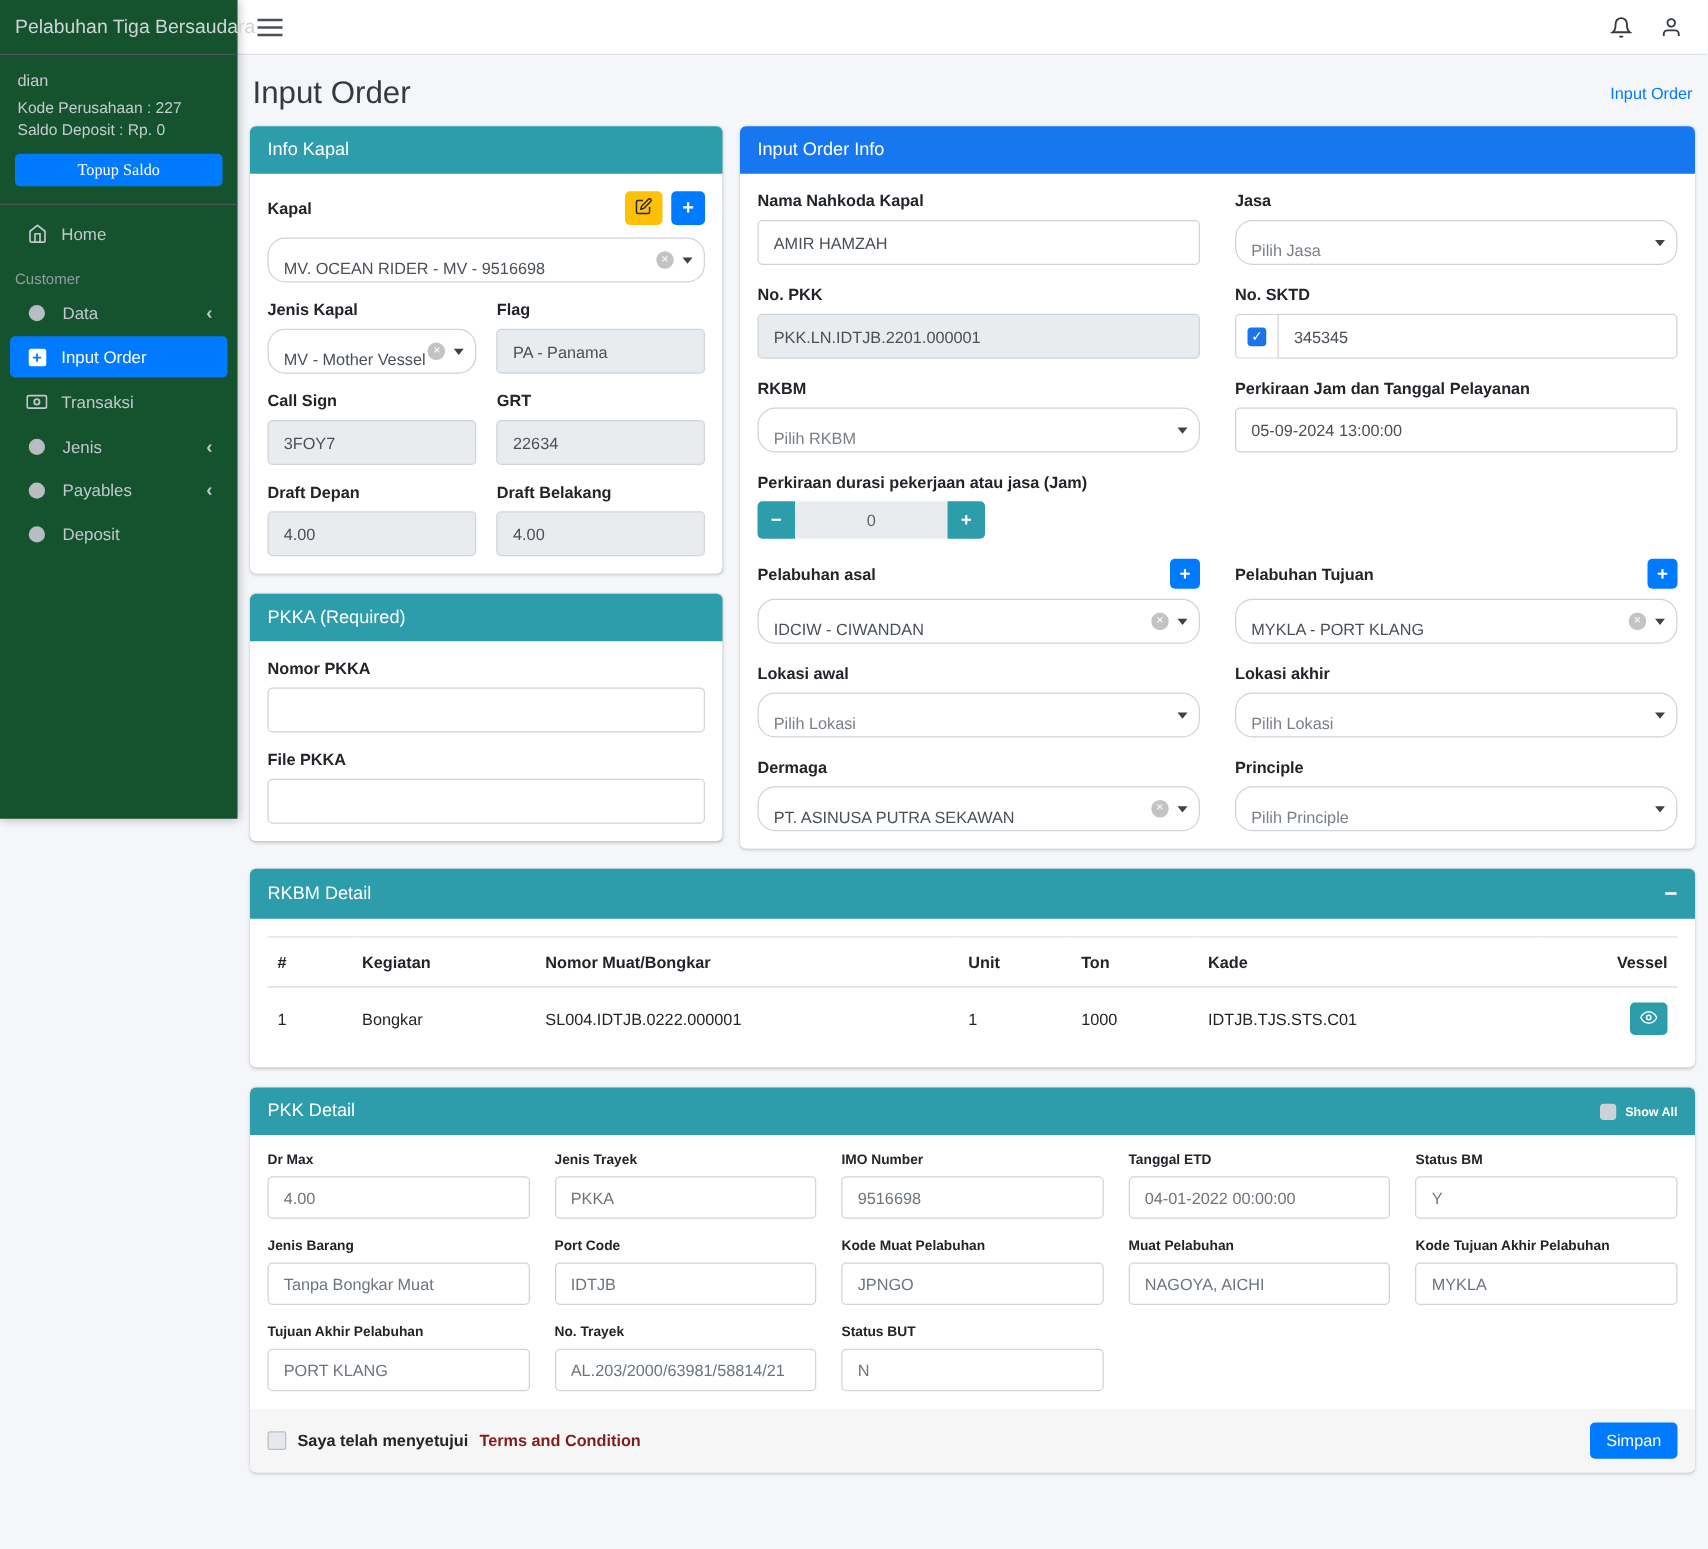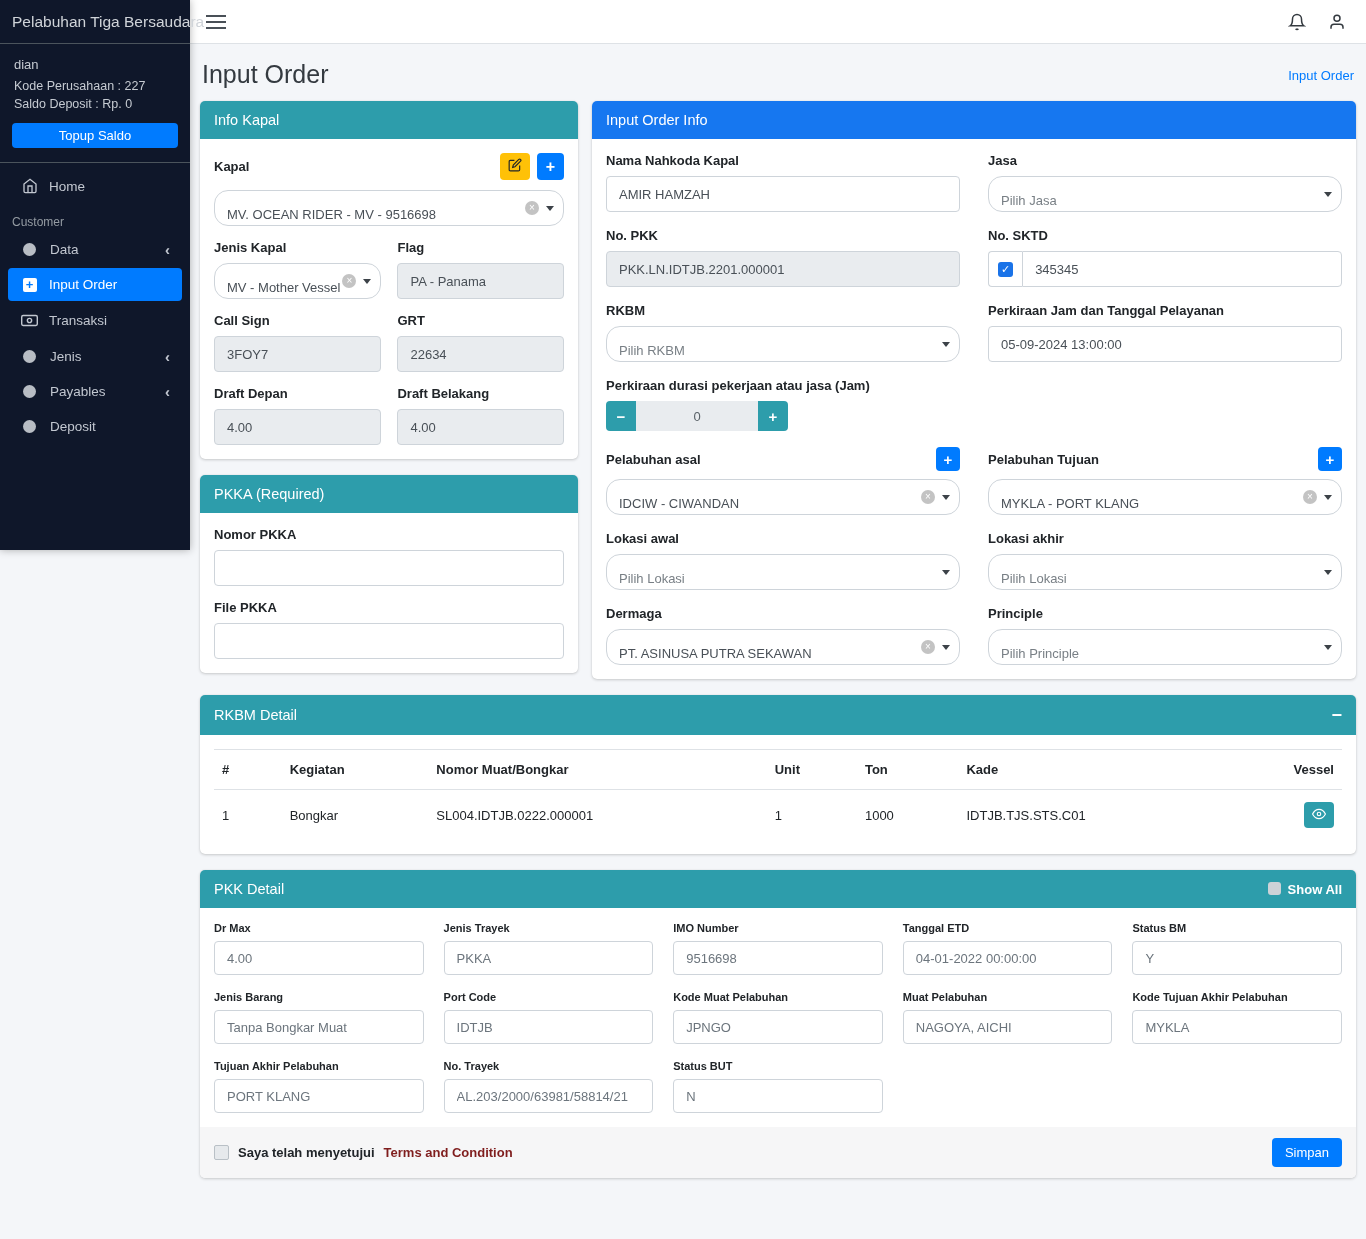--- a/index.html
+++ b/index.html
@@ -8,28 +8,28 @@
   
   .topnav { margin-left:190px; height:44px; background:#fff; border-bottom:1px solid #dee2e6;
             display:flex; align-items:center; justify-content:space-between; padding:0 20px 0 16px; }
   .hamburger { width:20px; cursor:pointer; }
   .hamburger div { height:2px; background:#495057; margin:4px 0; }
   .nav-icons { display:flex; align-items:center; gap:22px; }
   .nav-icon { width:18px; height:18px; color:#343a40; cursor:pointer; }
   .nav-icon svg { width:18px; height:18px; stroke:#343a40; fill:none; stroke-width:2; }
 
   
-  .sidebar { position:absolute; top:0; left:0; width:190px; height:550px; background:#0f172a;
+  .sidebar { position:absolute; top:0; left:0; width:190px; height:655px; background:#14532d;
              box-shadow:0 0 8px rgba(0,0,0,.3); color:#c2c7d0; z-index:5; }
   .brand { height:44px; display:flex; align-items:center; padding:0 12px; font-size:15.5px; color:#d0d4d9;
            border-bottom:1px solid #4b545c; white-space:nowrap; }
   .user-panel { padding:12px 14px 2px; font-size:12.5px; line-height:1.45; color:#c6cbd2; }
   .user-panel .uname { font-size:13px; margin-bottom:2px; }
   .btn-topup { display:block; margin:8px 12px 0; width:calc(100% - 24px); background:#007bff; color:#fff;
-               border:none; border-radius:4px; font-size:13px; padding:5px 0; cursor:pointer; font-family:Liberation Sans, sans-serif; }
+               border:none; border-radius:4px; font-size:13px; padding:5px 0; cursor:pointer; font-family:Liberation Serif, serif; }
   .side-divider { border-top:1px solid #4b545c; margin:14px 0 6px; }
   .side-item { display:flex; align-items:center; gap:10px; padding:9px 12px; margin:2px 8px; border-radius:4px;
                font-size:13.5px; cursor:pointer; }
   .side-item.active { background:#007bff; color:#fff; }
   .side-section { font-size:12px; color:#959ca3; padding:10px 12px 2px; }
   .ico-circle { width:13px; height:13px; border-radius:50%; background:#b8bdc4; flex:0 0 auto; margin:0 4px 0 3px; }
   .ico-box { width:19px; display:flex; justify-content:center; flex:0 0 auto; }
   .ico-home svg { width:16px; height:16px; stroke:#c2c7d0; fill:none; stroke-width:2; }
   .ico-plus-square { width:14px; height:14px; background:#fff; border-radius:2px; display:flex; align-items:center;
                      justify-content:center; color:#007bff; font-weight:bold; font-size:13px; line-height:1; }
@@ -112,21 +112,21 @@
   table.rkbm { width:100%; border-collapse:collapse; font-size:13px; }
   table.rkbm th { text-align:left; font-weight:bold; padding:12px 8px; border-top:1px solid #dee2e6;
                   border-bottom:1px solid #dee2e6; }
   table.rkbm td { padding:12px 8px; }
   table.rkbm th:last-child, table.rkbm td:last-child { text-align:right; }
   .btn-eye { width:30px; height:26px; background:#2d9dab; border:none; border-radius:4px; cursor:pointer;
              display:inline-flex; align-items:center; justify-content:center; }
   .btn-eye svg { width:14px; height:14px; stroke:#fff; fill:none; stroke-width:2; }
 
   
-  .showall { display:flex; align-items:flex-start; gap:7px; font-size:13px; font-weight:bold; color:#fff;padding-left:16px; }
+  .showall { display:flex; align-items:flex-end; gap:7px; font-size:10px; font-weight:bold; color:#fff;padding-left:16px; }
   .cb-light { width:13px; height:13px; background:#ccd2d7; border-radius:3px; cursor:pointer; }
   .grid4 { display:grid; grid-template-columns:repeat(5, 1fr); column-gap:20px; row-gap:16px; }
   .pkk-field .flabel { font-size:11px; margin-bottom:7px; }
   .pkk-field .form-input { height:34px; color:#6c757d; }
   .card-footer { background:#f6f6f7; border-radius:0 0 5px 5px; padding:11px 14px; display:flex;
                  align-items:center; justify-content:space-between; }
   .terms { display:flex; align-items:center; gap:9px; font-size:13px; font-weight:bold;text-align:right; }
   .cb-terms { width:15px; height:15px; background:#e6e9ec; border:1px solid #b9c0c6; border-radius:2px; cursor:pointer; }
   .terms a { color:#7f1d1d; text-decoration:none; cursor:pointer; }
   .btn-simpan { background:#007bff; color:#fff; border:none; border-radius:4px; font-size:13px;

